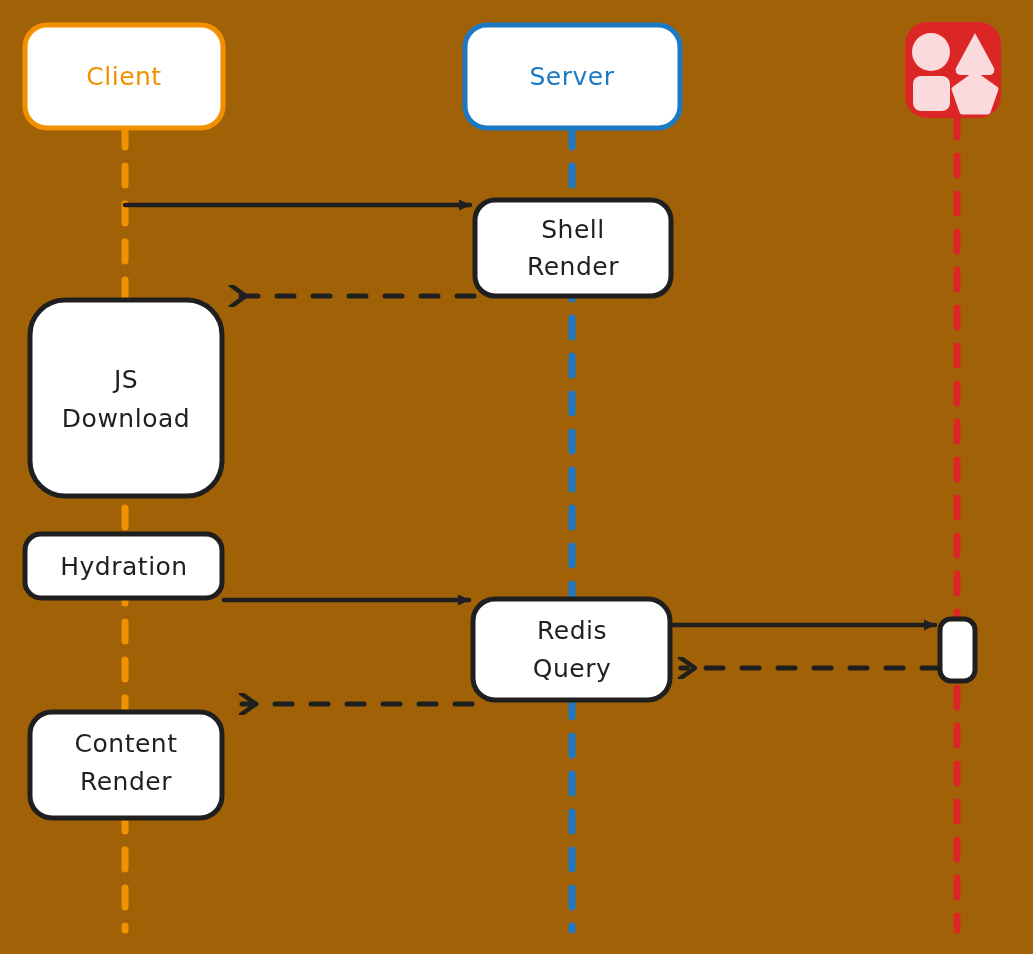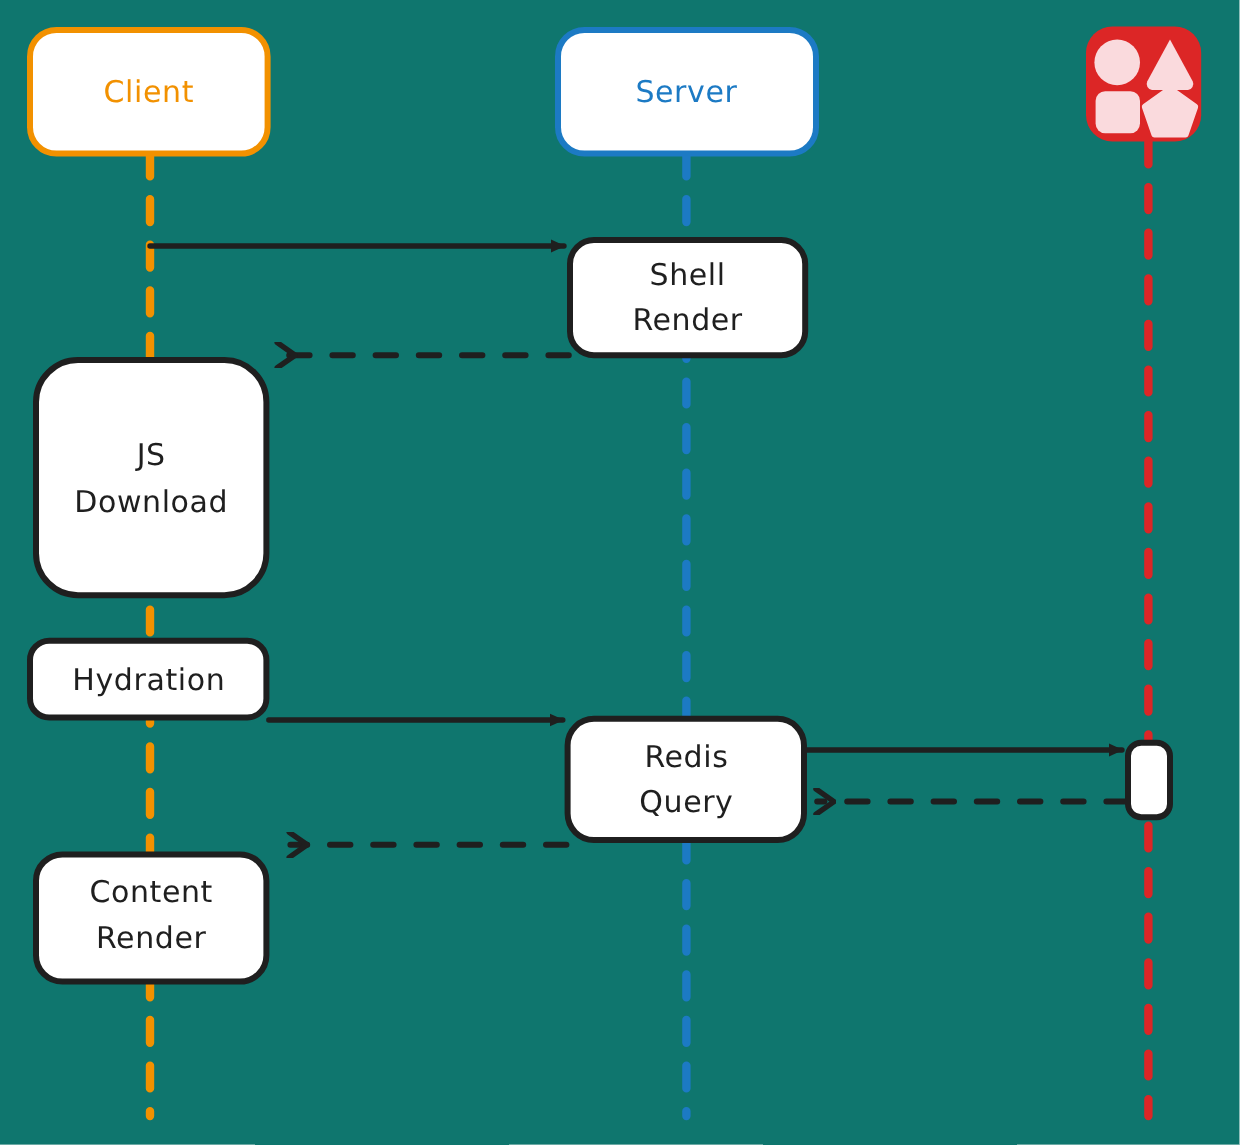--- a/index.html
+++ b/index.html
@@ -7,21 +7,21 @@
     padding: 0;
     background: #ffffff;
   }
   body {
     font-family: "DejaVu Sans", sans-serif;
   }
   #canvas {
     position: relative;
     width: 1033px;
     height: 954px;
-    background: #0f766e;
+    background: #a16207;
     overflow: hidden;
   }
   #diagram-svg {
     position: absolute;
     top: 0;
     left: 0;
     width: 1033px;
     height: 954px;
   }
   .node-label {

